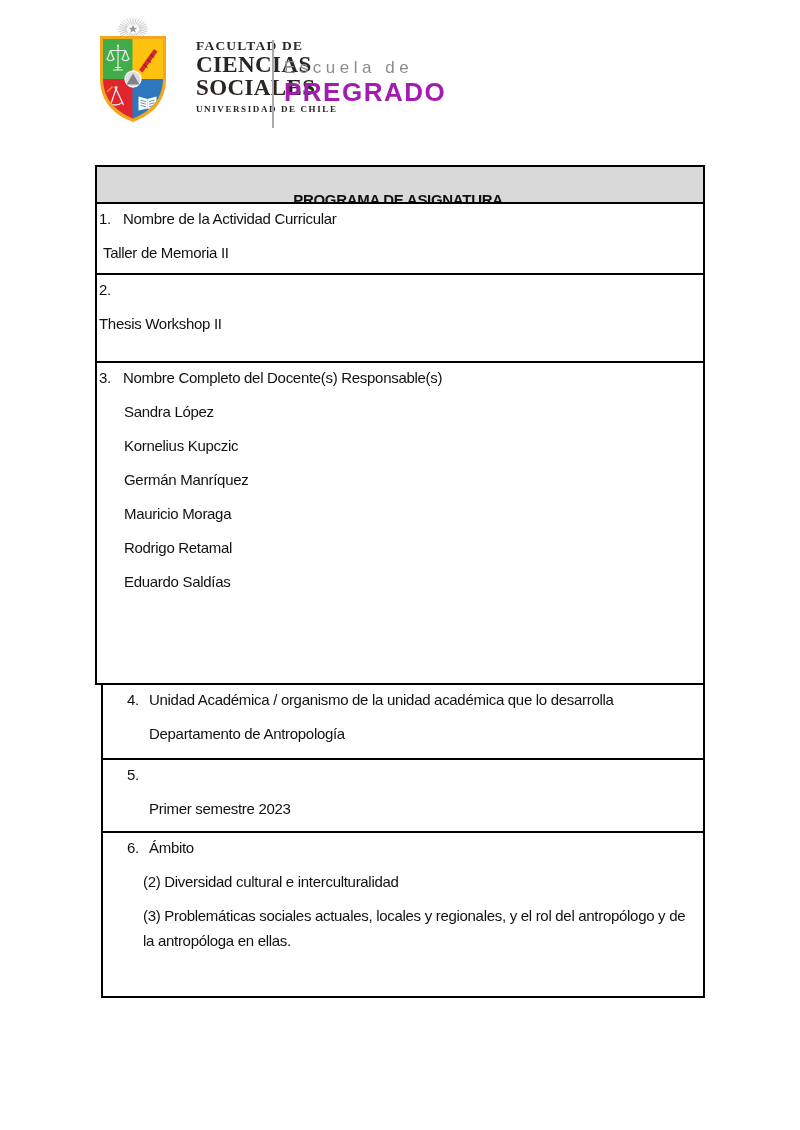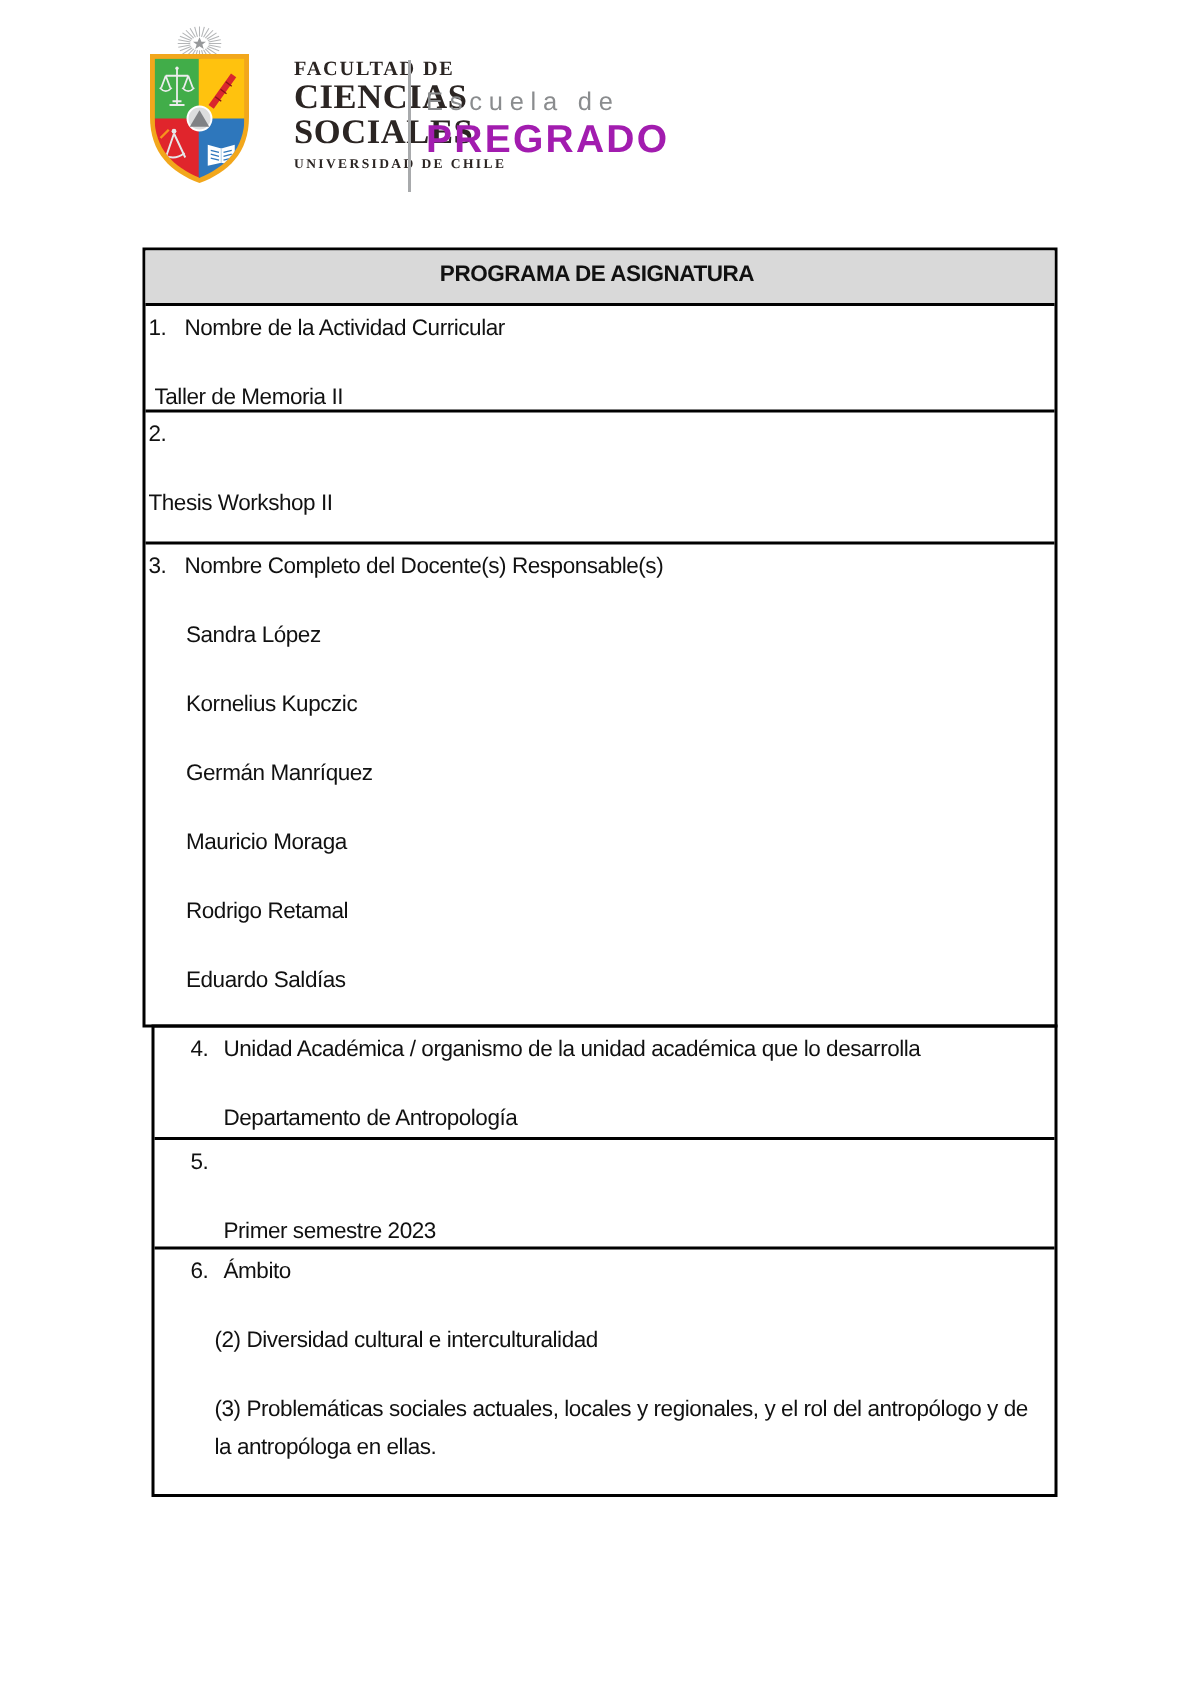--- a/index.html
+++ b/index.html
@@ -20,32 +20,32 @@
   .school-l1{font-size:17px;letter-spacing:4.5px;line-height:20px;white-space:nowrap;}
   .school-l2{font-size:26px;font-weight:700;letter-spacing:1.5px;line-height:28px;color:#a21caf;white-space:nowrap;}
   
   .doc-text{font-size:15px;line-height:25px;letter-spacing:-0.3px;}
   .t1{position:absolute;left:95px;top:165px;width:610px;box-sizing:border-box;
       border:2px solid #000;}
   .t2{position:absolute;left:101px;top:683px;width:604px;box-sizing:border-box;
       border:2px solid #000;}
   .trow{box-sizing:border-box;overflow:hidden;}
   .trow + .trow{border-top:2px solid #000;}
-  .th-row{height:35px;background:#D9D9D9;text-align:center;font-weight:bold;padding-top:3px;}
+  .th-row{height:35px;background:#D9D9D9;text-align:center;font-weight:bold;padding-top:20px;}
   .r1{height:71px;}
   .r2{height:88px;}
   .r3{height:322px;}
   .r4{height:73px;}
   .r5{height:73px;}
   .r6{height:165px;}
   .t1 .trow{padding-left:2px;padding-right:6px;}
   .t2 .trow{padding-left:0;padding-right:6px;}
   p{margin:0;}
   .para{margin-top:2px;}
-  .para + .para, .gap{margin-top:21px;}
+  .para + .para, .gap{margin-top:9px;}
   .num-para{display:flex;}
   .t1 .num{width:24px;flex:none;}
   .t2 .num-para{padding-left:24px;}
   .t2 .num{width:22px;flex:none;}
   .lbl{font-weight:normal;}
   .v-ind4{margin-left:4px;}
   .v-name{margin-left:25px;}
   .t2 .v-val{margin-left:46px;}
   .t2 .v-item{margin-left:40px;}
 </style>

